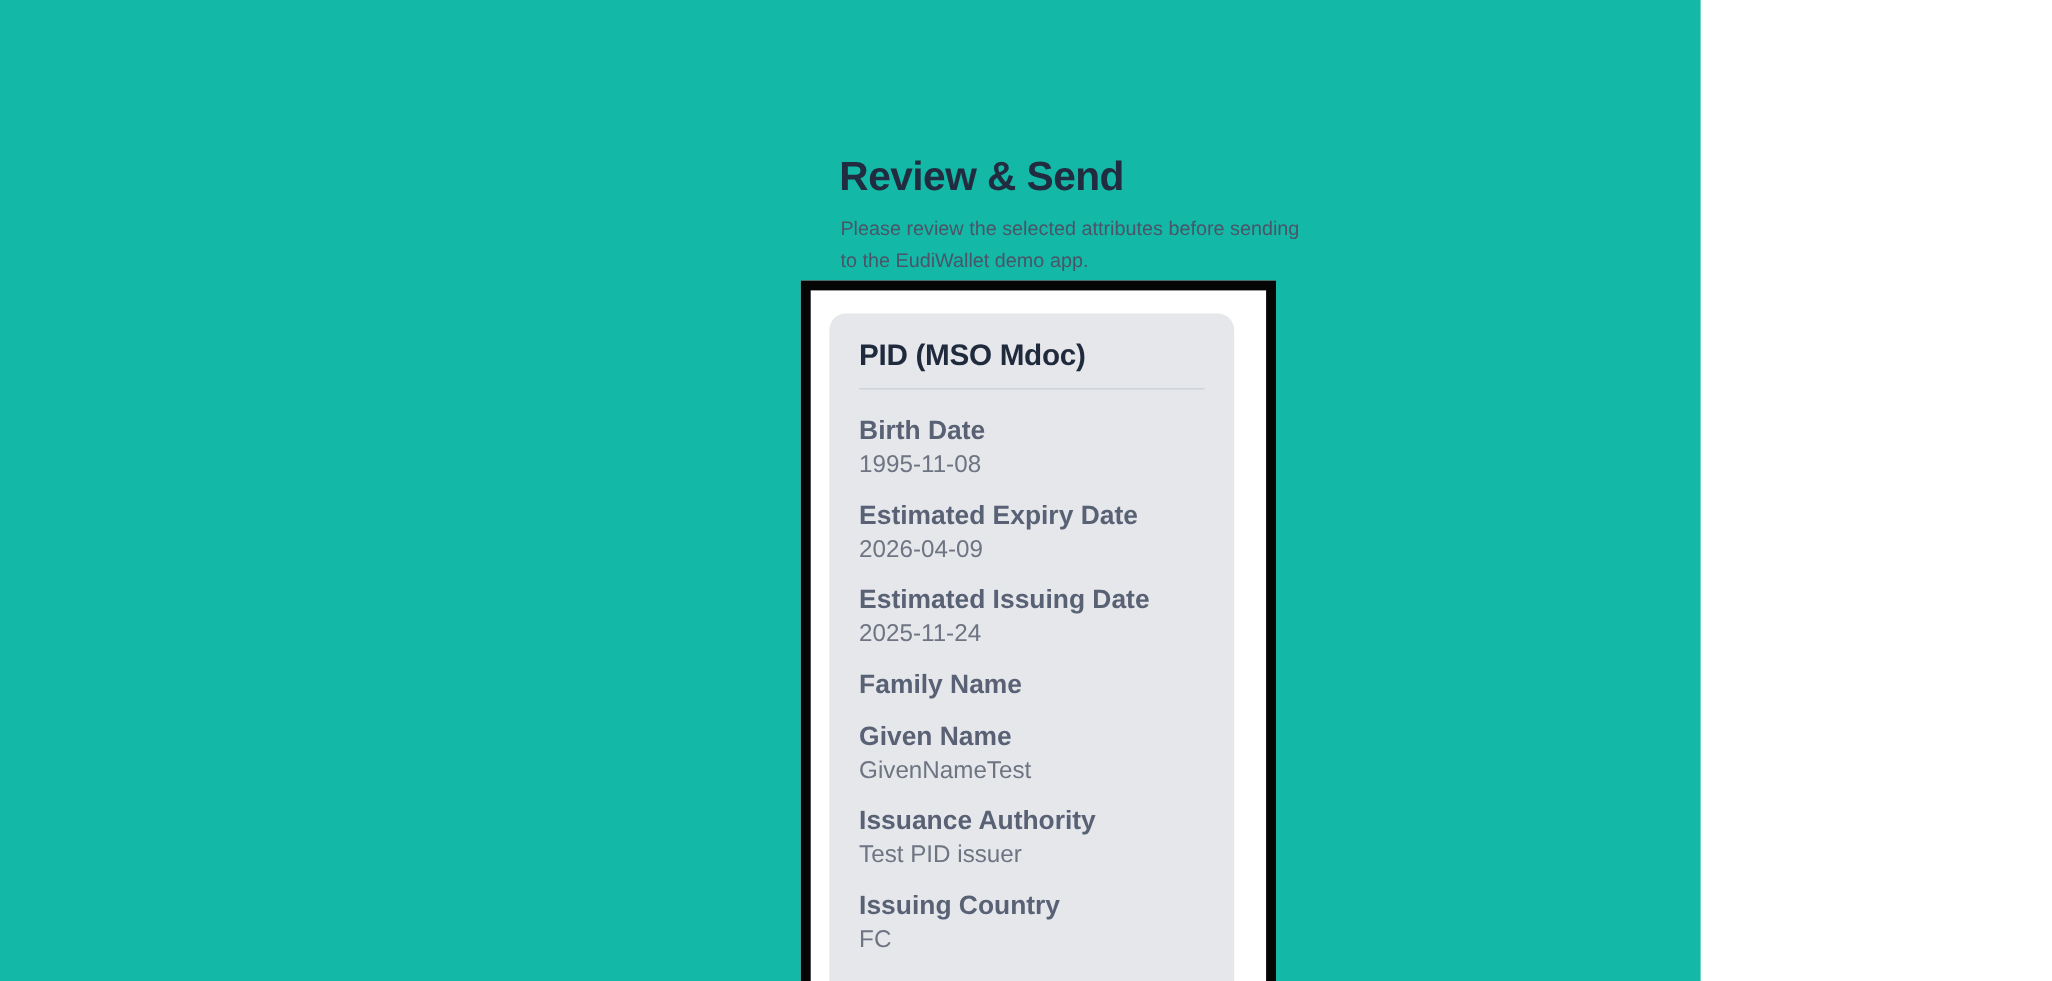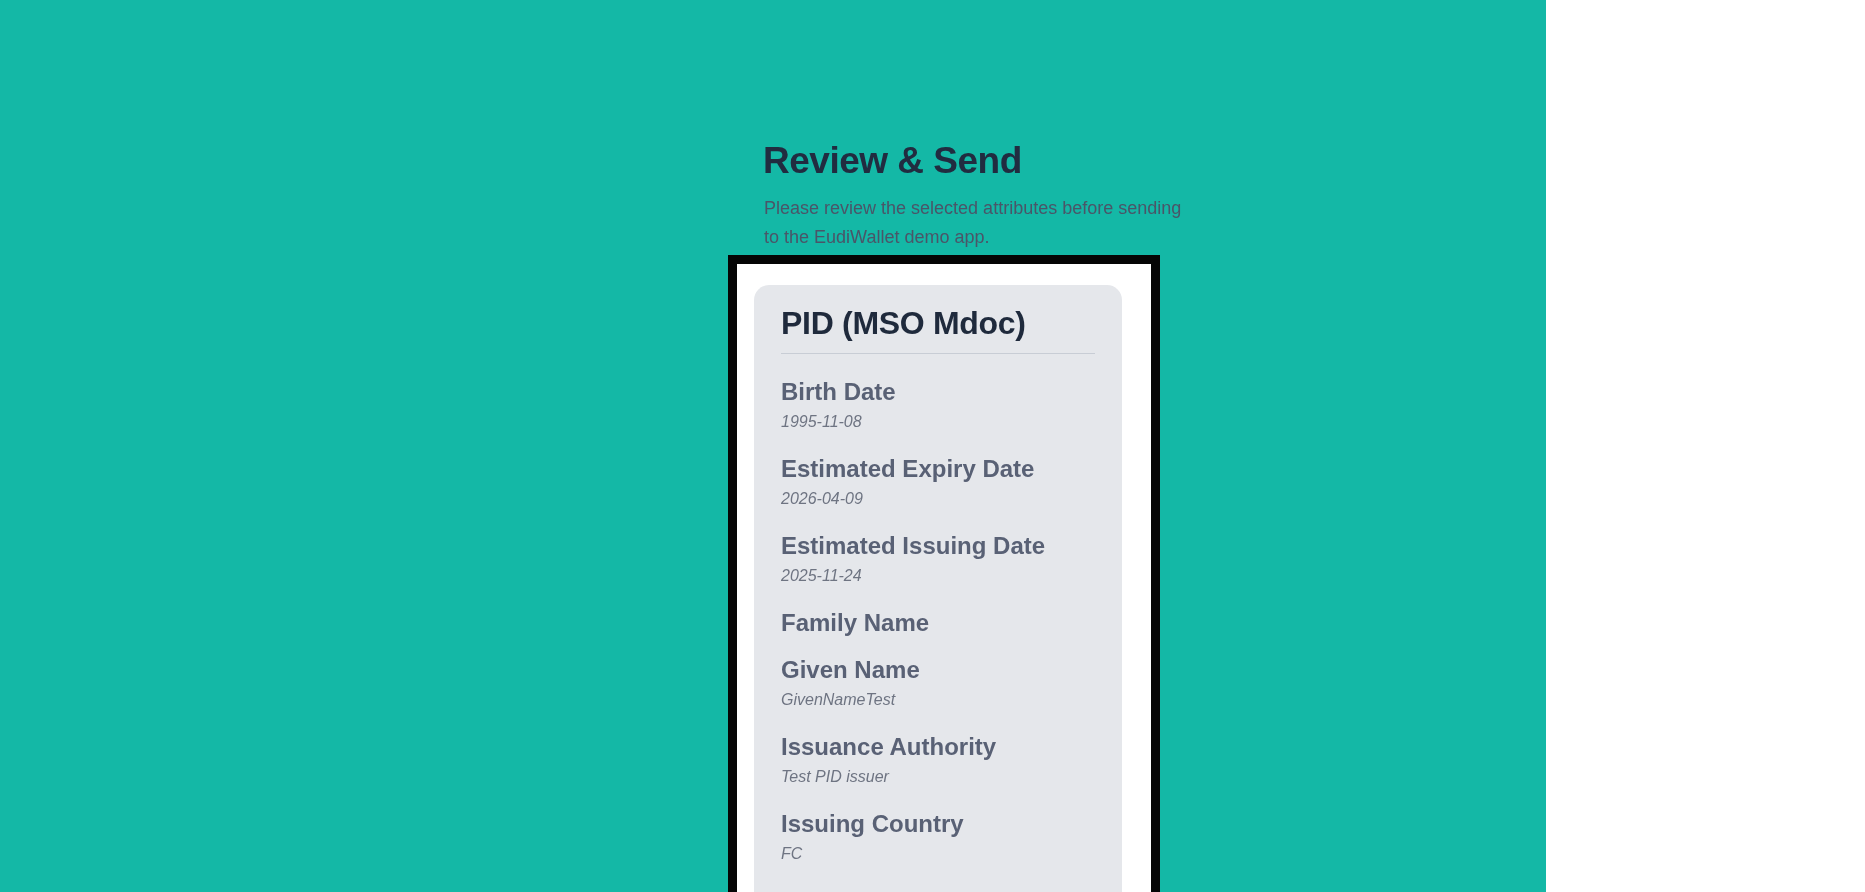--- a/index.html
+++ b/index.html
@@ -53,21 +53,21 @@
     top: 285px;
     width: 368px;
     height: 720px; 
     background: #e5e7eb;
     border-radius: 15px;
     box-sizing: border-box;
     padding: 22px 27px 30px 27px;
   }
   .card-title {
     margin: 0;
-    font-size: 32px;
+    font-size: 27px;
     font-weight: bold;
     letter-spacing: -0.3px;
     color: #1f2a3c;
     line-height: 33px;
   }
   .card-divider {
     height: 1px;
     background: #c8cdd5;
     border: none;
     margin: 13px 0 26px 0;
@@ -76,24 +76,23 @@
     margin-bottom: 24px;
   }
   .field-label {
     font-size: 24px;
     font-weight: bold;
     color: #596175;
     line-height: 23px;
     margin-bottom: 7px;
   }
   .field-value {
-    font-size: 16px;
+    font-size: 22px;
     color: #6e7482;
     line-height: 23px;
-    font-style: italic;
   }
 </style>
 </head>
 <body>
 
 <div class="stage">
 
   <h1 class="page-title">Review &amp; Send</h1>
 
   <div class="page-subtitle">

